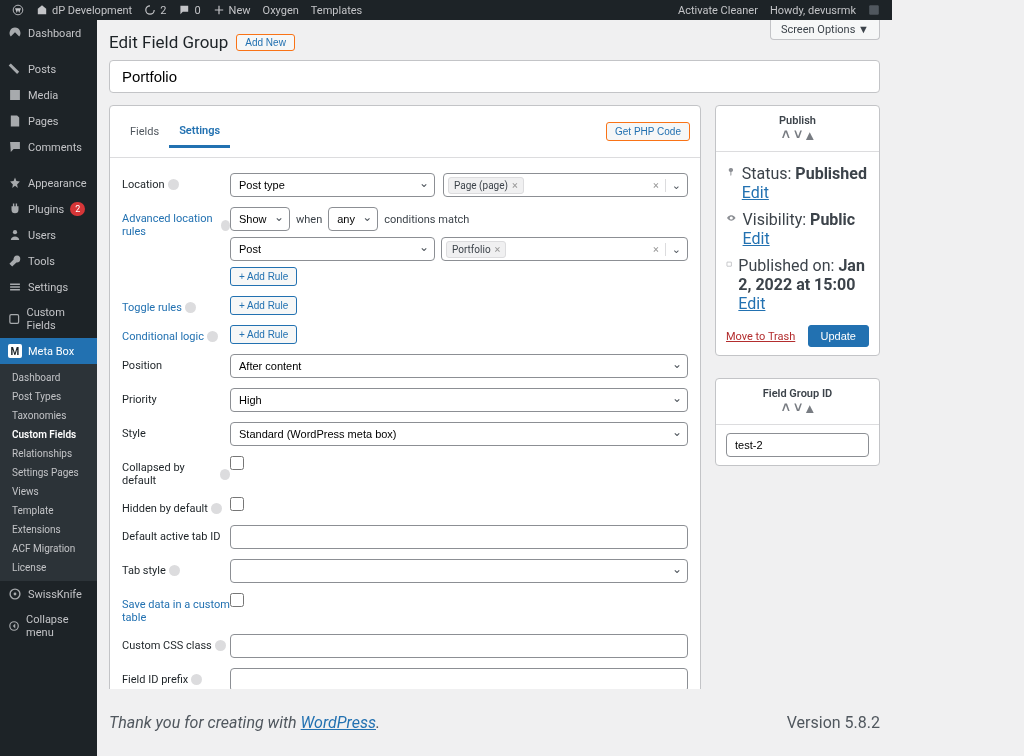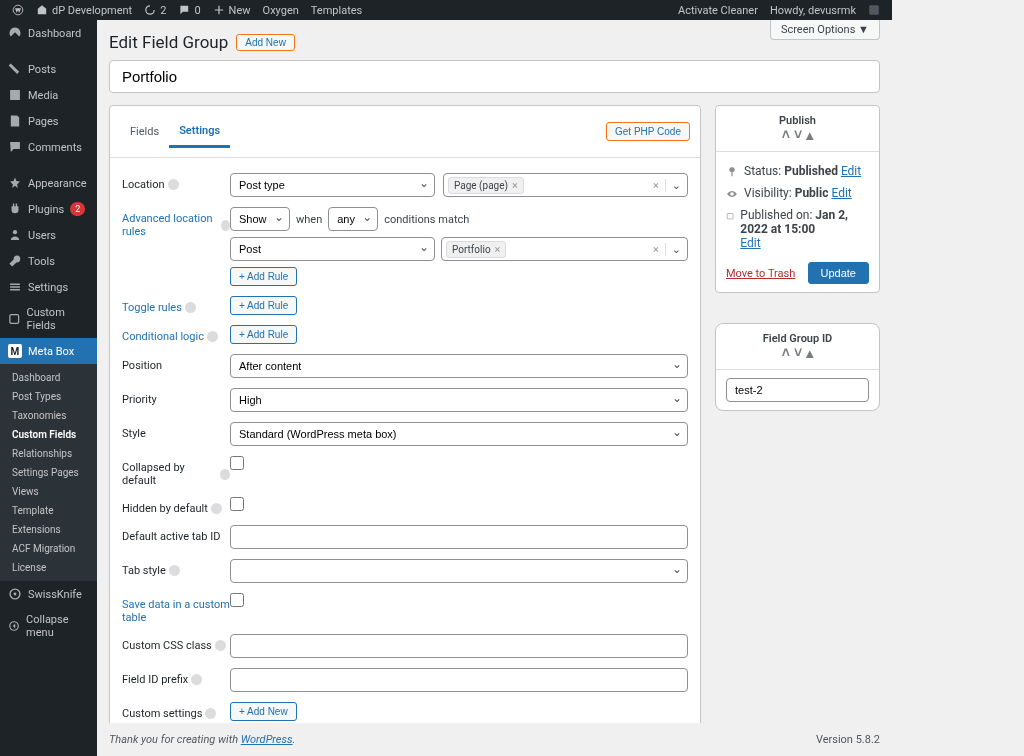--- a/index.html
+++ b/index.html
@@ -33,21 +33,21 @@
 .btn-outline.sm { padding: 3px 8px; }
 .btn-primary { background: #2271b1; border: 1px solid #2271b1; color: #fff; padding: 4px 12px; font-size: 11px; border-radius: 3px; cursor: pointer; }
 
 .title-input { width: 100%; background: #fff; border: 1px solid #c3c4c7; border-radius: 4px; padding: 7px 12px; font-size: 15px; margin-bottom: 12px; }
 
 .content-row { display: flex; gap: 14px; align-items: flex-start; }
 .content-main { flex: 1; }
 .content-side { width: 165px; }
 
 .panel { background: #fff; border: 1px solid #c3c4c7; border-radius: 4px; }
-.panel + .panel { margin-top: 30px; border-radius: 8px; }
+.panel + .panel { margin-top: 22px; }
 .panel-header { display: flex; justify-content: space-between; align-items: center; border-bottom: 1px solid #dcdcde; padding: 8px 10px; font-weight: 600; font-size: 11px; flex-direction: column; }
 .panel-header .tools { display: flex; gap: 4px; }
 .panel-header .tools span { font-size: 14px; cursor: pointer; color: #787c82; }
 .panel-body { padding: 8px 10px; font-size: 11px; }
 
 .tabs { display: flex; align-items: center; border-bottom: 1px solid #dcdcde; padding: 0 10px; position: relative; }
 .tab { padding: 8px 10px; font-size: 11px; color: #50575e; cursor: pointer; }
 .tab.active { color: #2271b1; font-weight: 600; border-bottom: 3px solid #2271b1; margin-bottom: -1px; }
 .tab-actions { margin-left: auto; padding: 16px 0; }
 
@@ -67,26 +67,26 @@
 .tag-strip { display: flex; align-items: center; border: 1px solid #8c8f94; border-radius: 4px; height: 24px; flex: 1; background: #fff; }
 .tag-strip .tag { background: #f0f0f1; border: 1px solid #dcdcde; border-radius: 3px; padding: 1px 5px; margin: 0 4px; font-size: 10px; display: flex; align-items: center; gap: 4px; }
 .tag-strip .tag .rm { color: #999; cursor: pointer; font-size: 11px; }
 .tag-strip .grow { flex: 1; }
 .tag-strip .clear-x { padding: 0 6px; color: #999; cursor: pointer; }
 .tag-strip .dd { border-left: 1px solid #dcdcde; padding: 0 6px; color: #50575e; cursor: pointer; }
 
 .inline-row { display: flex; align-items: center; gap: 6px; font-size: 11px; }
 .add-rule-btn { background: #f6f7f7; border: 1px solid #2271b1; color: #2271b1; padding: 3px 8px; border-radius: 3px; font-size: 10px; cursor: pointer; }
 
-.pubrow { display: flex; align-items: flex-start; gap: 6px; padding: 4px 0; font-size: 12px; }
+.pubrow { display: flex; align-items: flex-start; gap: 6px; padding: 4px 0; font-size: 16px; }
 .pubrow svg { width: 12px; height: 12px; fill: #8c8f94; margin-top: 2px; }
 .pubrow a { color: #2271b1; text-decoration: underline; cursor: pointer; }
 .trash-link { color: #b32d2e; text-decoration: underline; cursor: pointer; font-size: 11px; }
 
-.footer { position: absolute; bottom: 0; left: 0; right: 0; display: flex; justify-content: space-between; padding: 10px 12px; font-size: 11px; color: #50575e; background: #f0f0f1; border-radius: 9px; }
+.footer { position: absolute; bottom: 0; left: 0; right: 0; display: flex; justify-content: space-between; padding: 24px 12px; font-size: 16px; color: #50575e; background: #f0f0f1; border-radius: 9px; }
 .footer a { color: #2271b1; text-decoration: underline; }
 
 .cb { width: 14px; height: 14px; }
 </style>
 </head>
 <body>
 
 <div class="wrap">
 
   <div class="toolbar">

